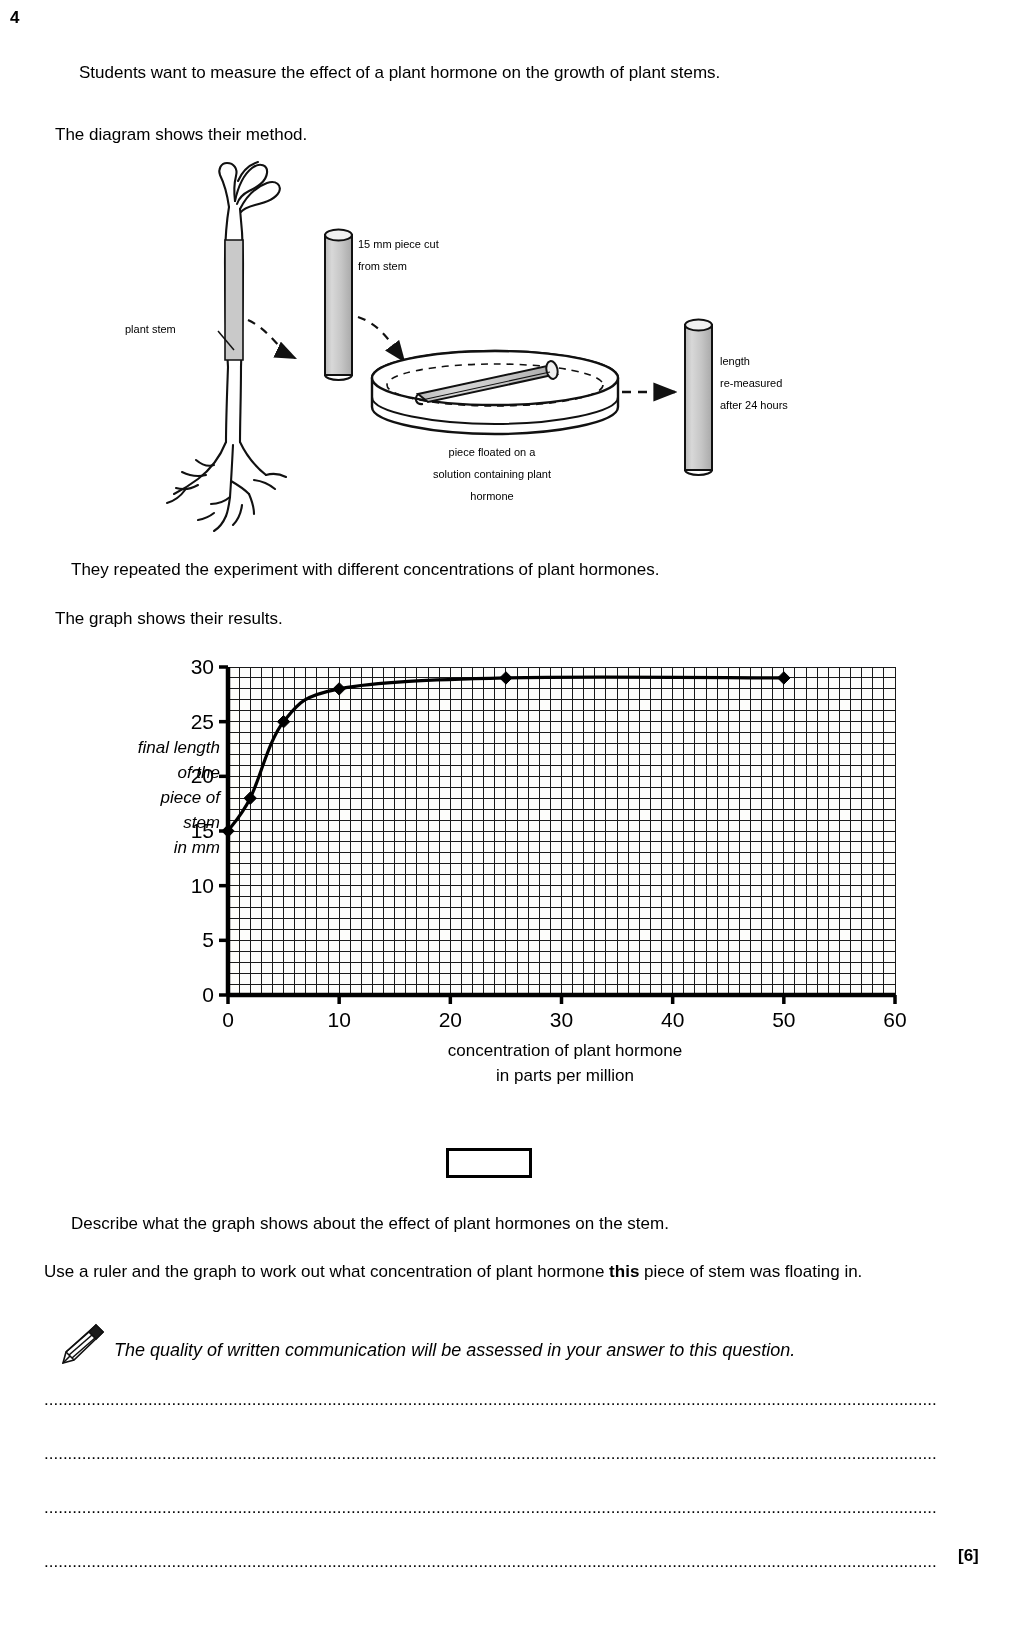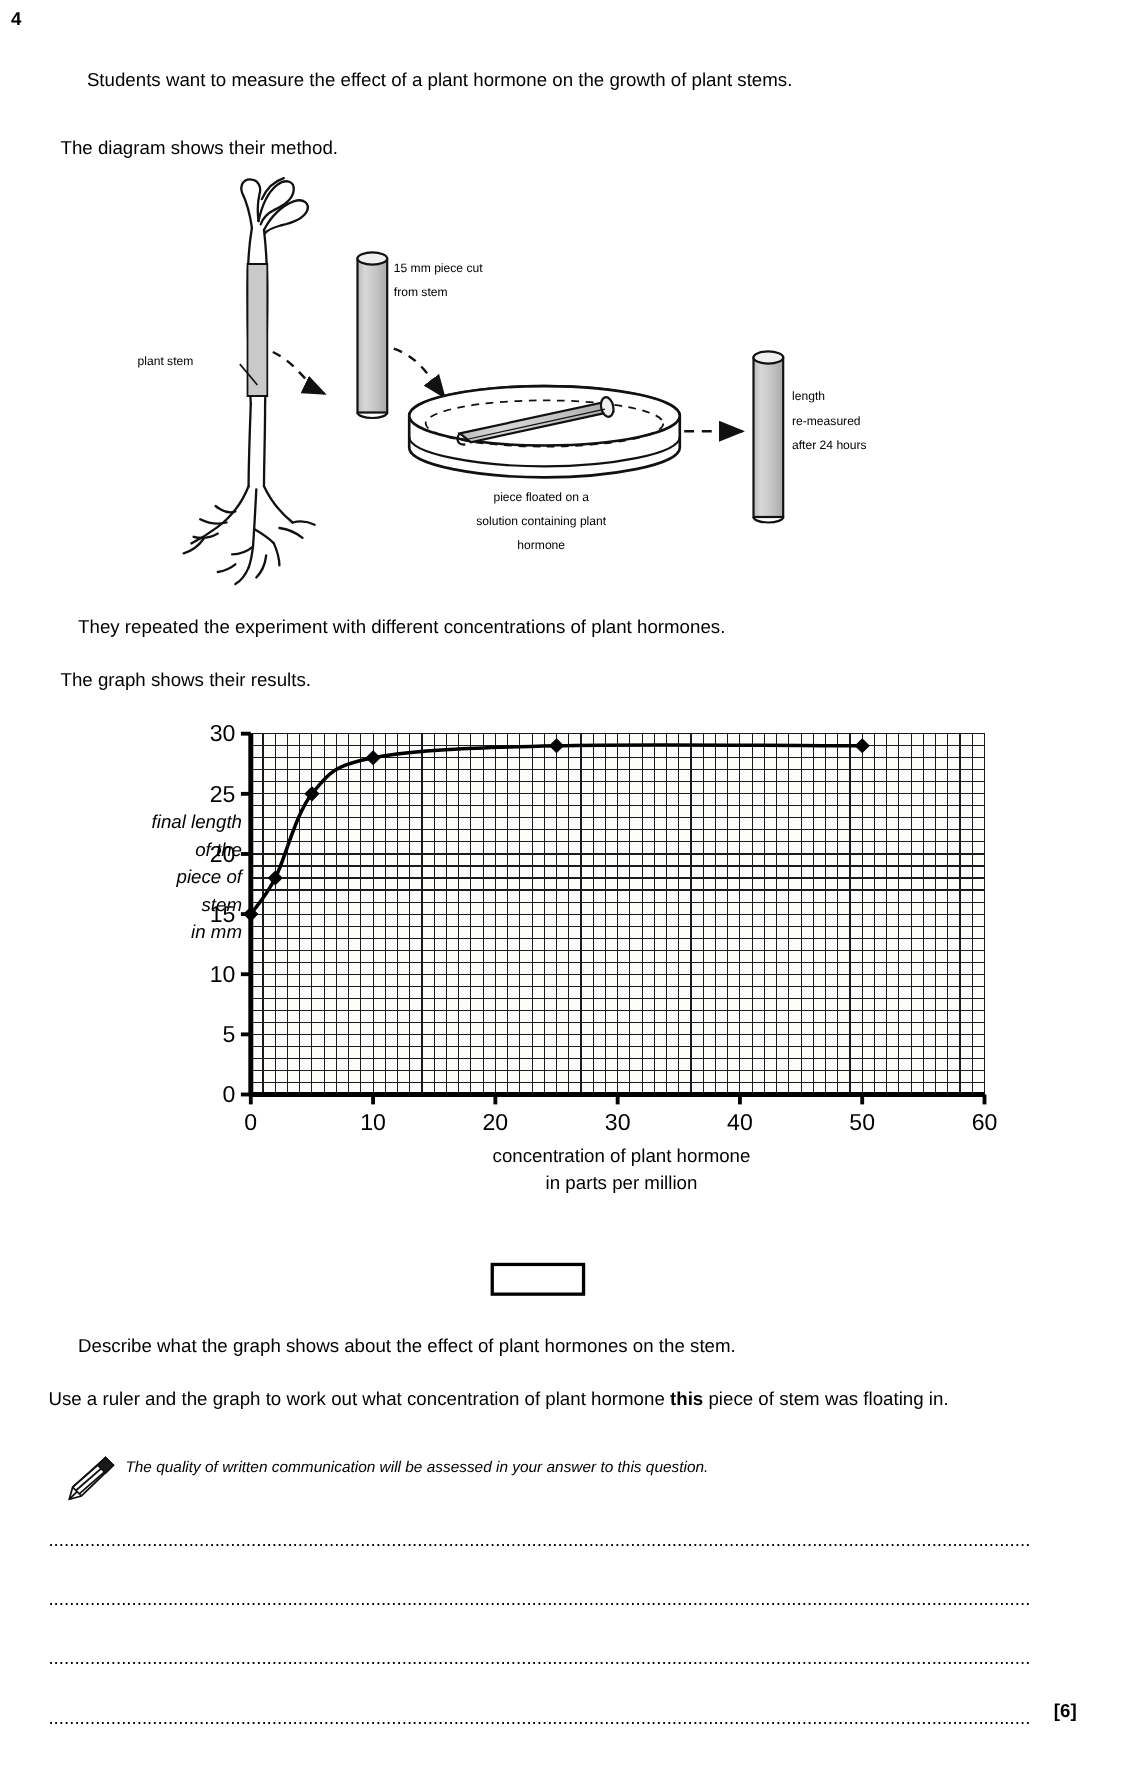--- a/index.html
+++ b/index.html
@@ -97,22 +97,22 @@
 
   
   .qwc {
     position: absolute;
     left: 44px; top: 1322px;
     width: 960px; height: 42px;
   }
   .qwc-icon { position: absolute; left: 14px; top: 0px; }
   .qwc-text {
     position: absolute;
-    left: 70px; top: 3px;
-    font-size: 14px;
+    left: 70px; top: 18px;
+    font-size: 18px;
     font-style: italic;
     text-align: right;
   }
 
   
   .ans-line {
     position: absolute;
     left: 44px;
     width: 920px;
     font-size: 17px;

